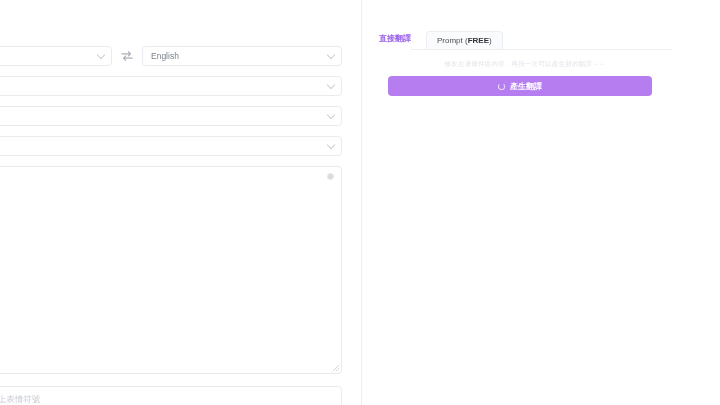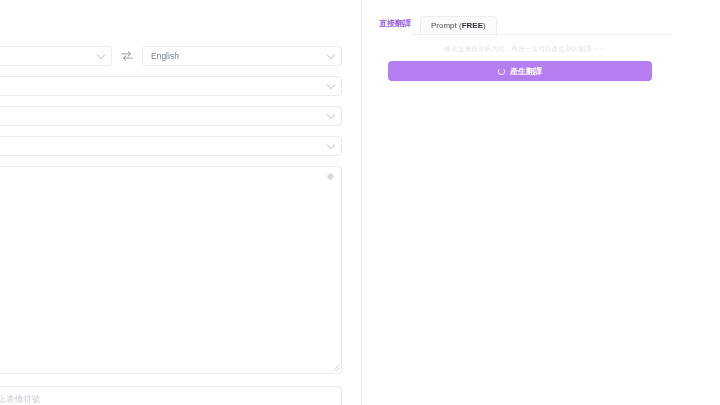--- a/index.html
+++ b/index.html
@@ -132,21 +132,21 @@
     white-space: nowrap;
     overflow: hidden;
   }
 
   
   .right-panel {
     position: relative;
     width: 358px;
     height: 405px;
     background: #ffffff;
-    padding: 13px 48px 0 16px;
+    padding: 28px 48px 0 16px;
   }
 
   .tabs {
     display: flex;
     align-items: flex-end;
     border-bottom: 1px solid #eceef1;
     height: 22px;
     margin-bottom: 10px;
   }
   .tab {
@@ -165,20 +165,21 @@
     background: #ffffff;
   }
   .tab.inactive {
     background: #fafbfc;
     border: 1px solid #eceef1;
     border-bottom: none;
     border-radius: 4px 4px 0 0;
     color: #4a4f57;
     font-weight: normal;
     padding: 4px 10px;
+    margin-left: 6px;
   }
   .tab.inactive b { font-weight: bold; color: #2f343b; }
 
   .hint {
     text-align: center;
     font-size: 6.5px;
     color: #e2e5ea;
     margin-bottom: 7px;
     letter-spacing: .2px;
   }

